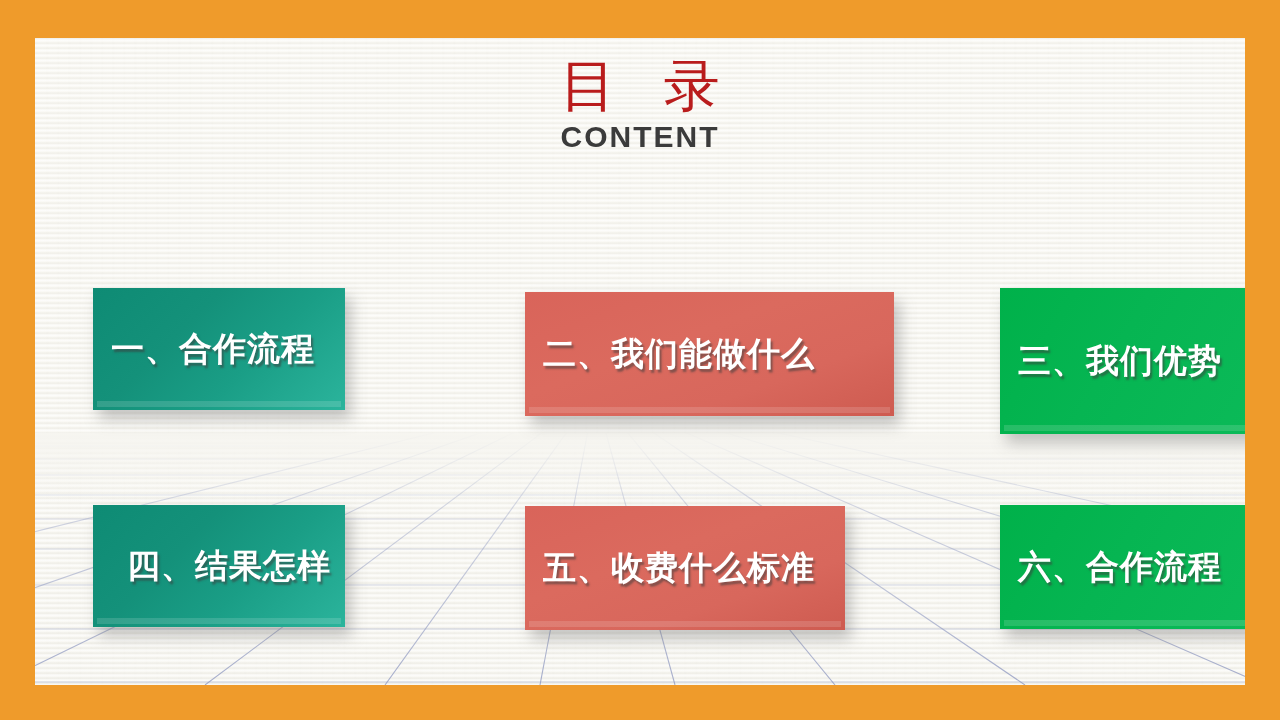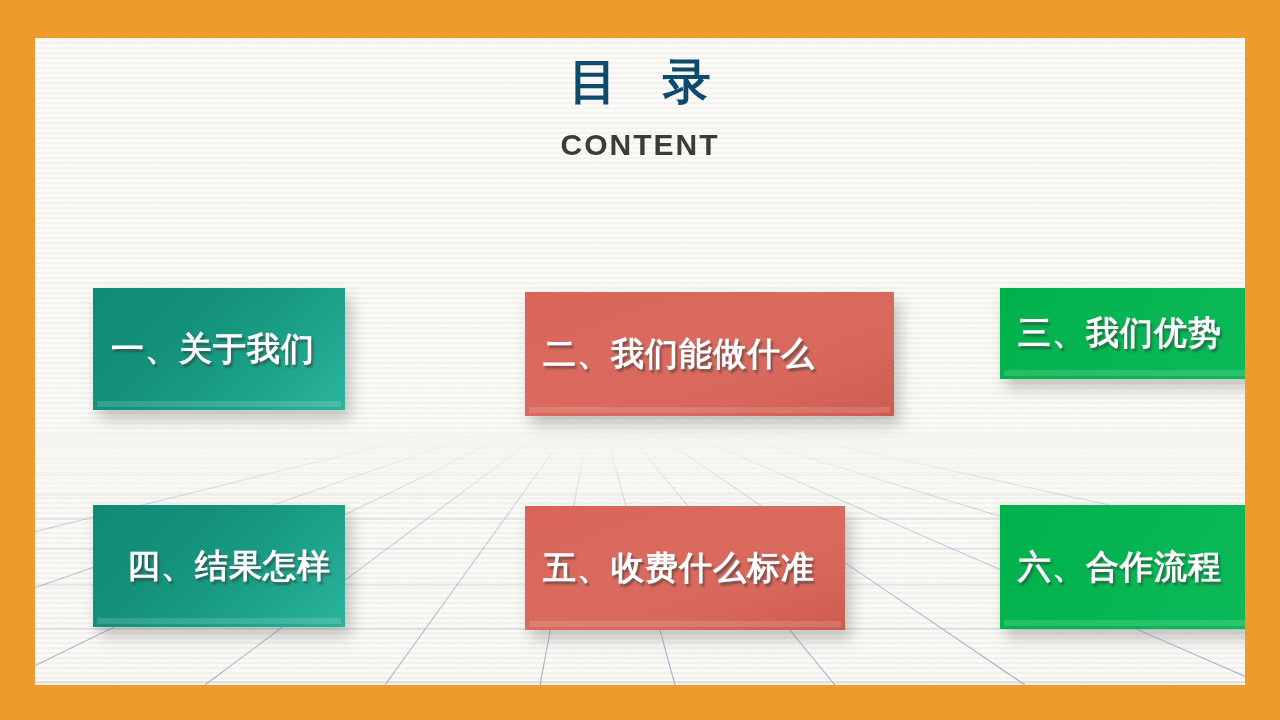--- a/index.html
+++ b/index.html
@@ -50,26 +50,26 @@
     background:linear-gradient(180deg,rgba(246,245,240,0.95) 0%,rgba(246,245,240,0.0) 100%);
     pointer-events:none;
   }
 
   
   #heading {
     position:absolute; left:0; top:18px; width:1210px;
     text-align:center; z-index:5;
   }
   #title-cn {
-    font-size:48px; font-weight:bold; color:#0c4a6e;
+    font-size:56px; font-weight:normal; color:#b91c1c;
     letter-spacing:16px; line-height:1.08;
     text-indent:16px;
   }
   #title-en {
-    margin-top:20px;
+    margin-top:4px;
     font-size:30px; font-weight:bold; color:#3B3B3B;
     letter-spacing:2px;
   }
 
   
   .box {
     position:absolute; z-index:4;
     display:flex; align-items:center;
     box-shadow:6px 9px 14px rgba(90,90,90,0.34);
   }
@@ -98,21 +98,21 @@
   
   .box::after {
     content:""; position:absolute; left:4px; right:4px; bottom:3px; height:6px;
     background:rgba(255,255,255,0.14);
     pointer-events:none;
   }
 
   
   #box-1 { left:58px;  top:250px; width:252px; height:122px; }
   #box-2 { left:490px; top:254px; width:369px; height:124px; }
-  #box-3 { left:965px; top:250px; width:255px; height:91px; }
+  #box-3 { left:965px; top:250px; width:255px; height:146px; }
   
   #box-4 { left:58px;  top:467px; width:252px; height:122px;padding-left:16px; }
   #box-5 { left:490px; top:468px; width:320px; height:124px; }
   #box-6 { left:965px; top:467px; width:255px; height:124px; }
 </style>
 </head>
 <body>
 
 <div id="slide">
 
@@ -159,21 +159,21 @@
       </svg>
     </div>
     <div id="floor-haze"></div>
 
     <div id="heading">
       <div id="title-cn">目 录</div>
       <div id="title-en">CONTENT</div>
     </div>
 
     <div class="box teal" id="box-1">
-      <span class="label">一、关于我们</span>
+      <span class="label">一、合作流程</span>
     </div>
     <div class="box salmon" id="box-2">
       <span class="label">二、我们能做什么</span>
     </div>
     <div class="box green" id="box-3">
       <span class="label">三、我们优势</span>
     </div>
     <div class="box teal" id="box-4">
       <span class="label">四、结果怎样</span>
     </div>

